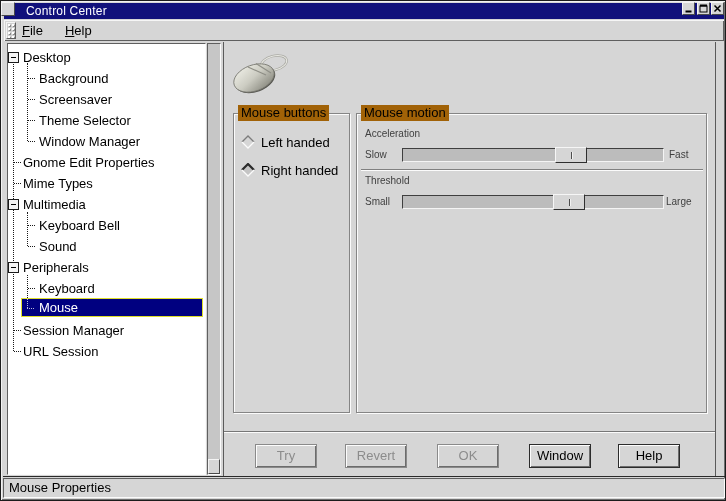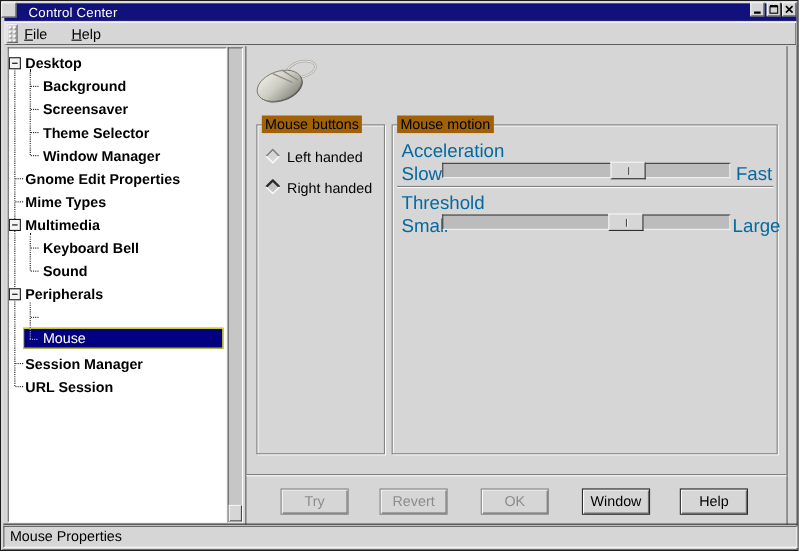--- a/index.html
+++ b/index.html
@@ -34,21 +34,21 @@
                       radial-gradient(circle, #8a8a8a 1px, rgba(0,0,0,0) 1.2px);
     background-size:4px 4px; background-position:0 0, 1px 1px; }
   .menu-item { margin-left:14px; font-size:13px; color:#000; padding:2px 4px; }
   .menu-item:first-of-type { margin-left:20px; }
   .menu-item .u { text-decoration:underline; }
 
   
   .tree-panel { position:absolute; left:6px; top:42px; width:199px; height:432px;
     background:#ffffff; border:1px solid; border-color:#5f5f5f #fbfbfb #fbfbfb #5f5f5f; }
   .tree { position:absolute; inset:0; font-size:13px; color:#000; }
-  .trow { position:absolute; left:0; right:2px; height:21px; line-height:21px; white-space:nowrap;font-weight:bold; }
+  .trow { position:absolute; left:0; right:2px; height:21px; line-height:21px; white-space:nowrap; }
   .tlabel { position:absolute; top:0; }
   .lvl0 .tlabel { left:15px; } .lvl1 .tlabel { left:31px; }
   .vline { position:absolute; width:1px; border-left:1px dotted #1a1a1a; }
   .hdash { position:absolute; height:1px; border-top:1px dotted #1a1a1a; }
   .expander { position:absolute; left:0; width:11px; height:11px; background:#f4f4f4;
     border:1px solid #1a1a1a; }
   .expander .minus { position:absolute; left:2px; right:2px; top:4px; height:1px; background:#000; }
   .selrow { position:absolute; left:13px; top:254px; width:182px; height:19px;
     background:#000080; border:1px solid #dede2a; color:#fff; line-height:17px; font-size:13px; }
   .selrow .sel-label { position:absolute; left:17px; top:0; }
@@ -69,21 +69,21 @@
   .gframe { position:absolute; border:1px solid #858585;
     box-shadow: inset 1px 1px 0 #fbfbfb, 1px 1px 0 #fbfbfb; }
   .gframe-label { position:absolute; top:-9px; left:4px; background:#a16207;
     padding:0 3px; font-size:13px; line-height:16px; color:#000; white-space:nowrap; }
   .frame-buttons { left:9px; top:71px; width:117px; height:300px; }
   .frame-motion { left:132px; top:71px; width:351px; height:300px; }
 
   .radio-row { position:absolute; left:7px; height:16px; display:flex; align-items:center; }
   .radio-row .rlabel { margin-left:6px; font-size:13px; white-space:nowrap; }
 
-  .flabel { position:absolute; font-size:17px; color:#0369a1; white-space:nowrap; }
+  .flabel { position:absolute; font-size:10px; color:#404040; white-space:nowrap; }
 
   .slider-trough { position:absolute; width:262px; height:14px; background:#bcbcbc;
     border:1px solid; border-color:#3f3f3f #f4f4f4 #f4f4f4 #3f3f3f; }
   .slider-handle { position:absolute; top:-2px; width:32px; height:16px; background:#d6d6d6;
     border:1px solid; border-color:#f6f6f6 #2f2f2f #2f2f2f #f6f6f6; }
   .slider-handle .tick { position:absolute; left:15px; top:4px; width:1px; height:7px; background:#4d4d4d;
     box-shadow:1px 0 0 #f0f0f0; }
   .etched-sep { position:absolute; height:2px; border-top:1px solid #808080; border-bottom:1px solid #fbfbfb; }
 
   
@@ -194,20 +194,23 @@
         </div>
       <div class="trow lvl1" style="top:171px;">
           <span class="tlabel">Keyboard Bell</span>
         </div>
       <div class="trow lvl1" style="top:192px;">
           <span class="tlabel">Sound</span>
         </div>
       <div class="trow lvl0" style="top:213px;">
           <span class="tlabel">Peripherals</span>
         </div>
+      <div class="trow lvl1" style="top:234px;">
+          <span class="tlabel">Keyboard</span>
+        </div>
 
       <div class="selrow">
         <span class="sel-vline"></span>
         <span class="sel-hdash"></span>
         <span class="sel-label">Mouse</span>
       </div>
       <div class="trow lvl0" style="top:276px;">
           <span class="tlabel">Session Manager</span>
         </div>
       <div class="trow lvl0" style="top:297px;">

